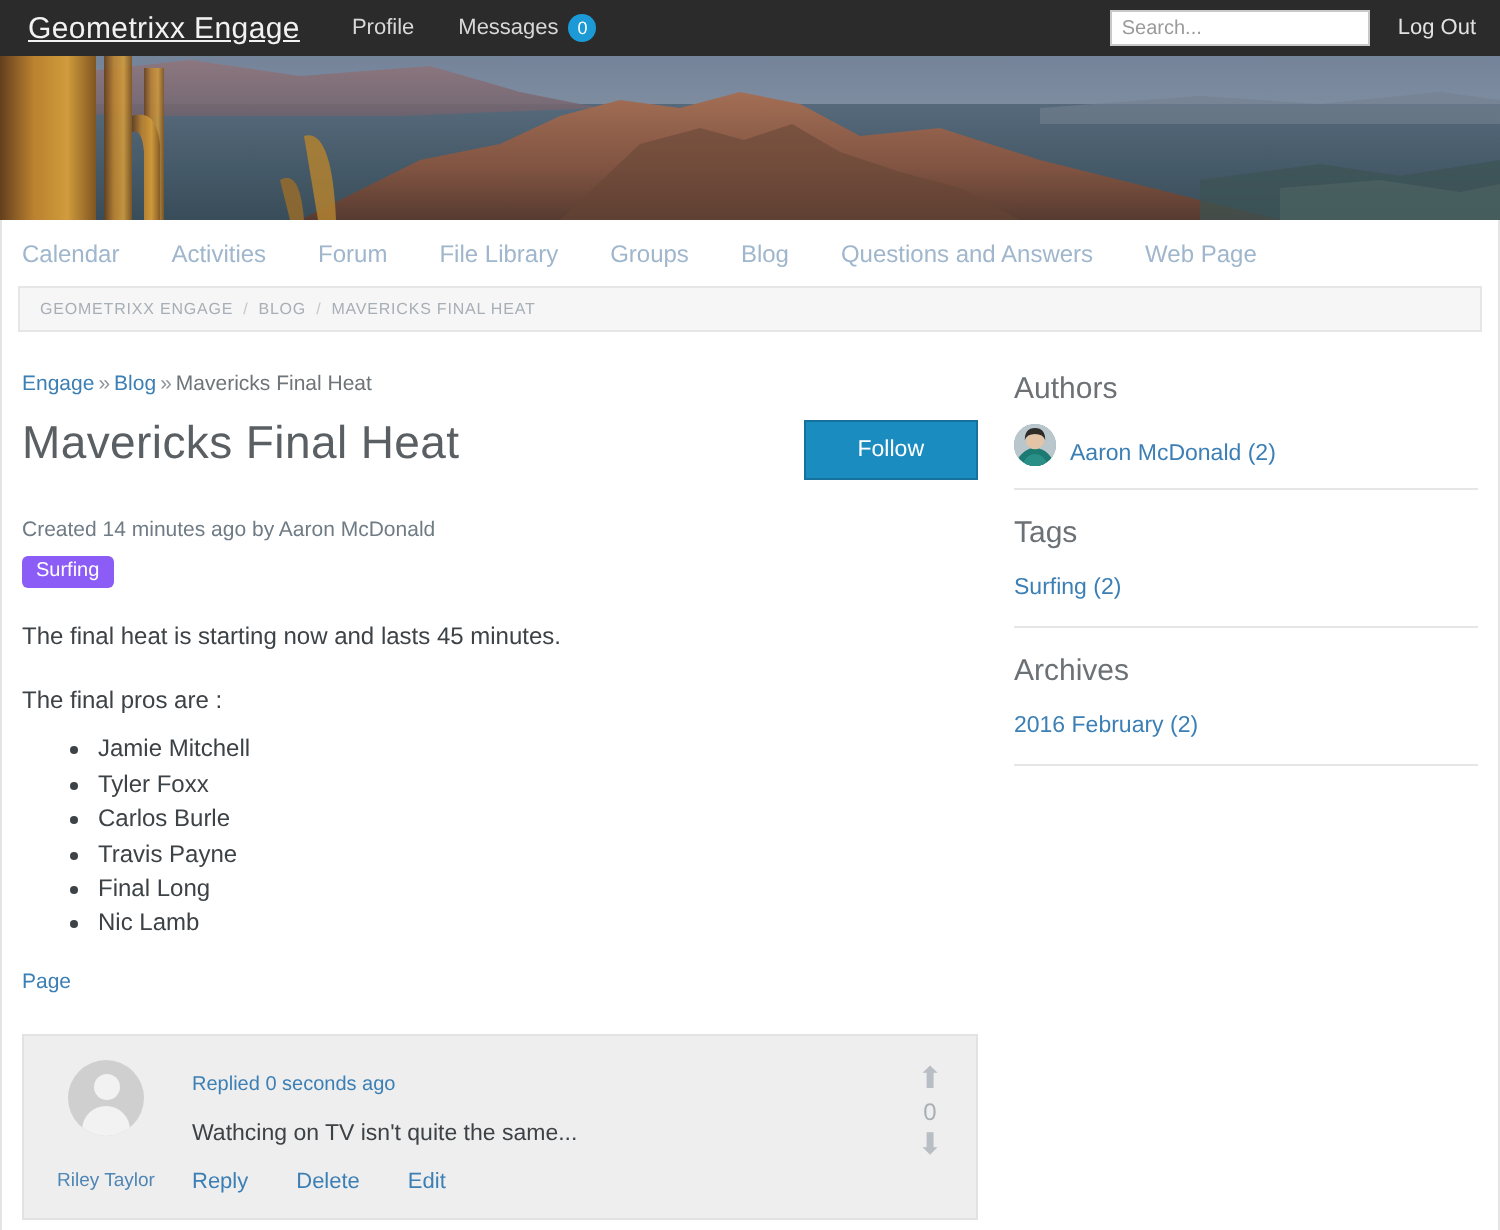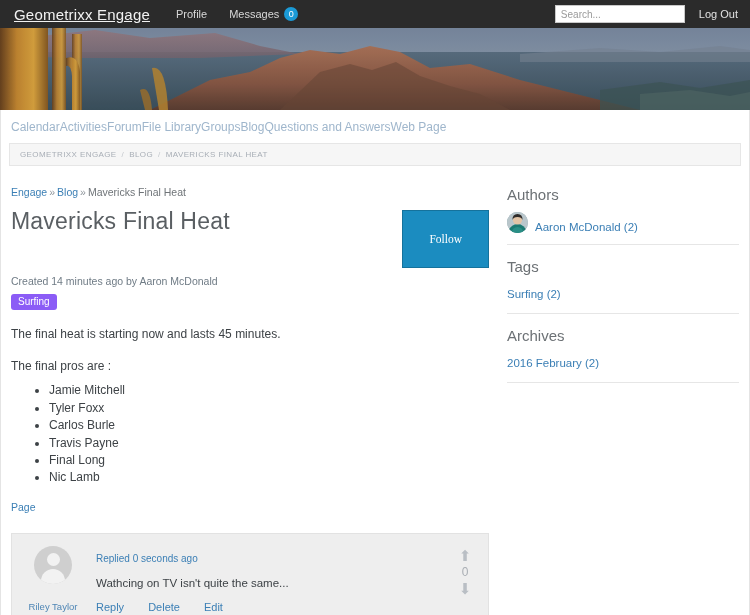--- a/index.html
+++ b/index.html
@@ -94,20 +94,21 @@
     background: #ffffff;
     border-left: 1px solid #e4e4e4;
     border-right: 1px solid #e4e4e4;
     height: 505px;
   }
 
   
   .secnav {
     display: flex;
     align-items: center;
+    gap: 26px;
     padding: 10px 10px 9px 10px;
     font-size: 12px;
   }
   .secnav a {
     color: #9fb6cc;
     text-decoration: none;
     white-space: nowrap;
   }
 
   
@@ -156,30 +157,30 @@
     font-weight: normal;
     color: #5a5f63;
     margin: 0;
     letter-spacing: .2px;
   }
   .follow-btn {
     background: #1b8cc0;
     border: 1px solid #15729c;
     color: #ffffff;
     font-size: 11.5px;
-    padding: 22px 26px;
+    padding: 8px 26px;
     cursor: pointer;
-    font-family: Liberation Serif, serif;
+    font-family: Liberation Sans, sans-serif;
     margin-top: 2px;
   }
 
   .meta {
     font-size: 10.5px;
     color: #6f7b85;
-    margin-top: 7px;
+    margin-top: 19px;
   }
   .tagpill {
     display: inline-block;
     background: #8b5cf6;
     color: #ffffff;
     font-size: 10px;
     border-radius: 3px;
     padding: 2px 7px 3px 7px;
     margin-top: 7px;
   }

